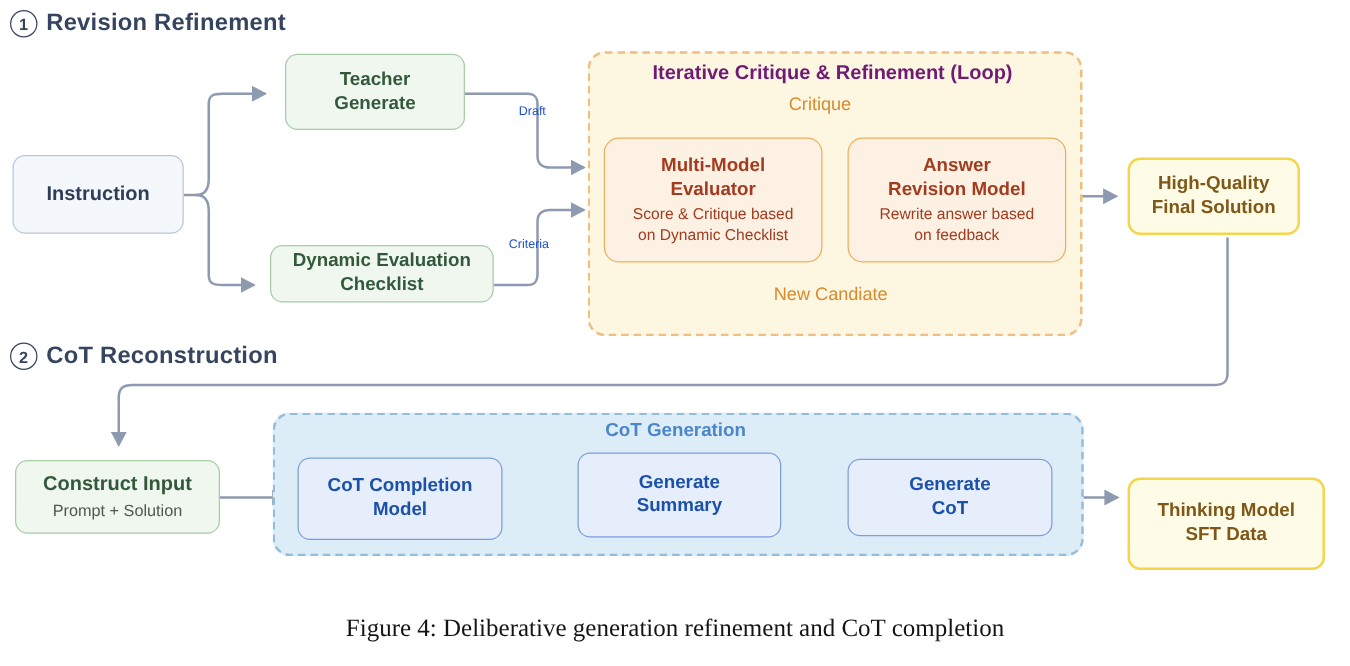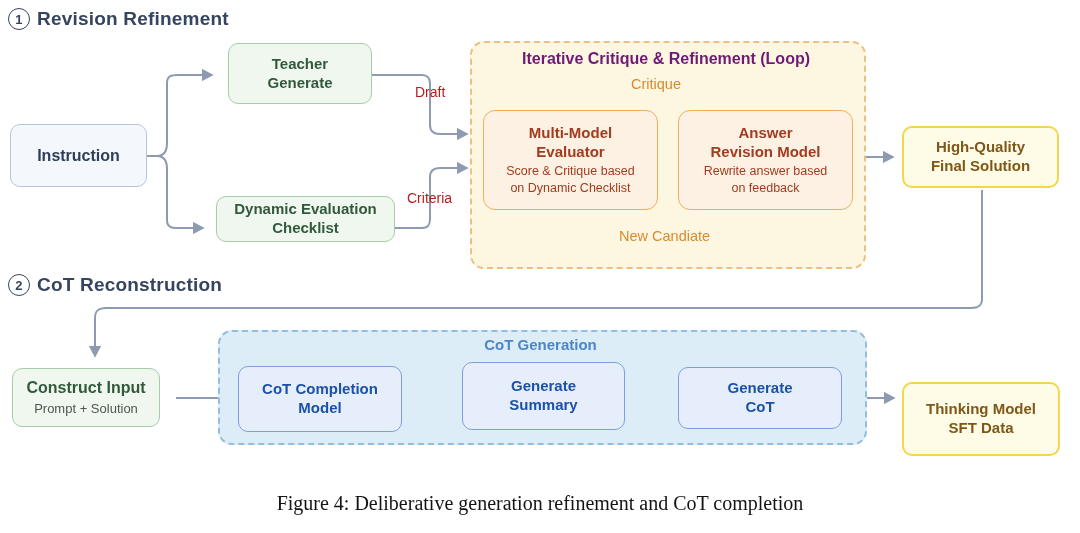--- a/index.html
+++ b/index.html
@@ -48,21 +48,21 @@
     color:#701a75;font-weight:bold;font-size:16px;
   }
   .cot-container{
     position:absolute;background:#ddedf8;border:2px dashed #93bdda;border-radius:14px;
   }
   .cot-gen-label{
     position:absolute;width:645px;text-align:center;
     color:#4c85c9;font-weight:bold;font-size:15px;
   }
   
-  .wire-label{position:absolute;color:#b91c1c;font-size:14px;}
+  .wire-label{position:absolute;color:#1d4ed8;font-size:10px;}
   .arc-label{position:absolute;color:#d78a2e;font-size:14.5px;}
   
   .caption{
     position:absolute;left:0;top:492px;width:1080px;text-align:center;
     font-family:"Liberation Serif","DejaVu Serif",serif;font-size:20px;color:#141414;
   }
   svg.wires{position:absolute;left:0;top:0;pointer-events:none;}
 </style>
 </head>
 <body>
@@ -137,31 +137,31 @@
 on Dynamic Checklist</div>
   </div>
 
   <div class="node loopbox" style="left:678px;top:110px;width:175px;height:100px;">
     <div class="title ml">Answer
 Revision Model</div>
     <div class="sub ml">Rewrite answer based
 on feedback</div>
   </div>
 
-  <div class="node yellow" style="left:902px;top:126px;width:157px;height:62px;">
+  <div class="node yellow" style="left:902px;top:126px;width:138px;height:62px;">
     <div class="title ml">High-Quality
 Final Solution</div>
   </div>
 
   <div class="abs heading" style="left:8px;top:274px;">
     <span class="circle-num">2</span>
     <span>CoT Reconstruction</span>
   </div>
 
-  <div class="node green" style="left:12px;top:368px;width:148px;height:59px;">
+  <div class="node green" style="left:12px;top:368px;width:164px;height:59px;">
     <div class="title" style="font-size:16px;">Construct Input</div>
     <div class="sub">Prompt + Solution</div>
   </div>
 
   <div class="cot-container" style="left:218px;top:330px;width:645px;height:111px;"></div>
   <div class="cot-gen-label" style="left:218px;top:336px;">CoT Generation</div>
 
   <div class="node bluebox" style="left:238px;top:366px;width:164px;height:66px;align-items:center;">
     <div class="title ml">CoT Completion
 Model</div>

